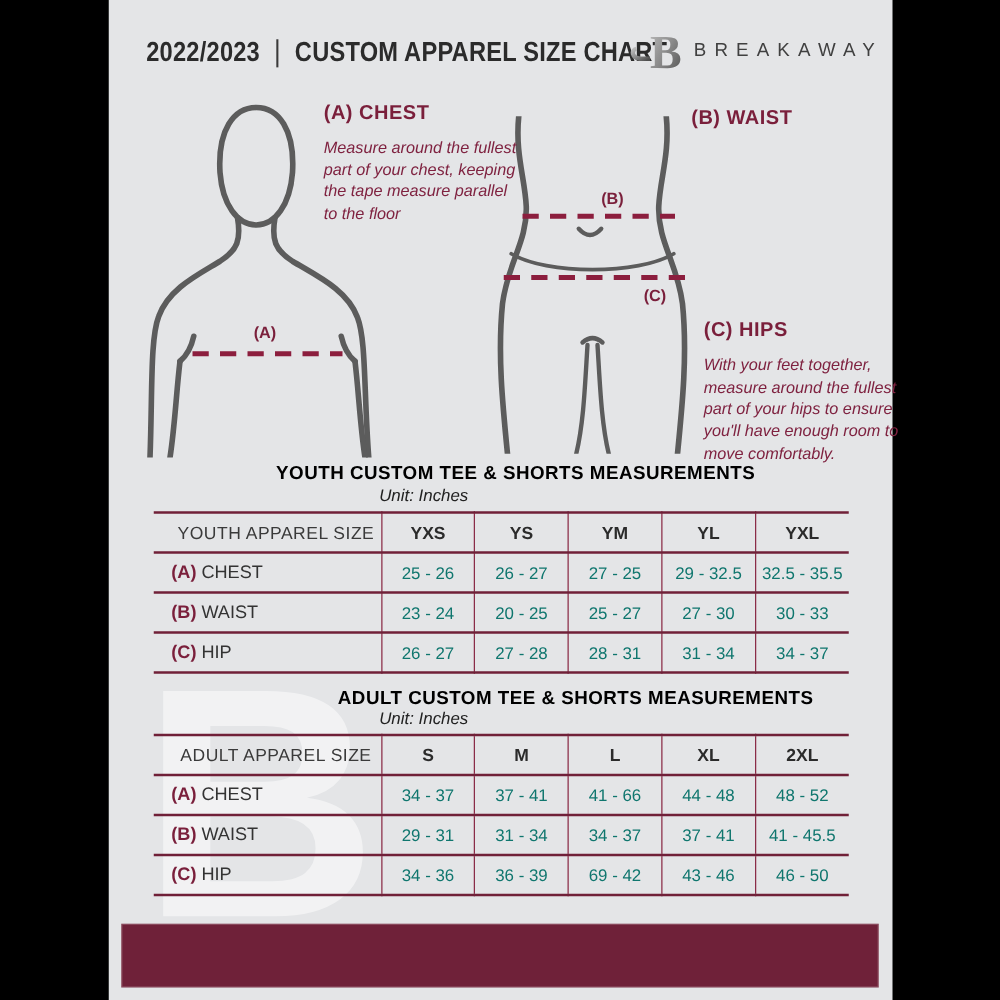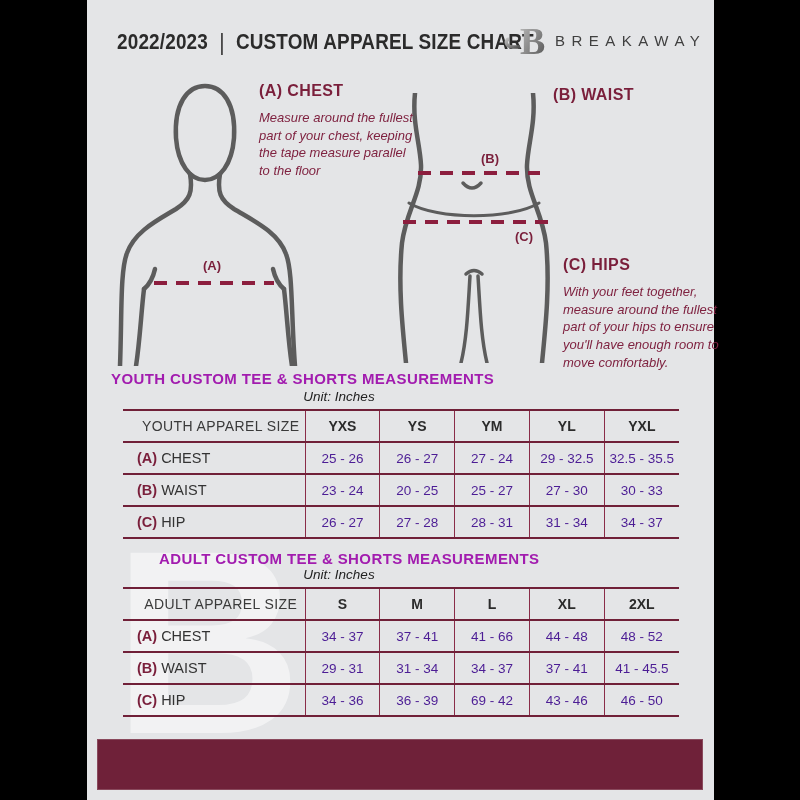--- a/index.html
+++ b/index.html
@@ -42,42 +42,42 @@
   .guide-heading {
     font-size:16px; font-weight:700; letter-spacing:0.4px; margin-bottom:9px;
     color:#7a1f3b;
   }
   .guide-body {
     font-size:13px; font-style:italic; line-height:1.36; color:#7f2240;
   }
 
   
   .sec-title {
-    position:absolute; left:0; width:627px; 
-    font-size:15px; font-weight:700; letter-spacing:0.4px; color:#a21caf;padding-left:24px;
+    position:absolute; left:0; width:627px; text-align:center;
+    font-size:15px; font-weight:700; letter-spacing:0.4px; color:#000000;padding-left:24px;
   }
   .sec-unit {
     position:absolute; left:0; width:504px; text-align:center;
     font-size:13.5px; font-style:italic; color:#222;
   }
   .yt-title { top:370px; } .yt-unit { top:389px; }
   .ad-title { top:550px;margin-left:48px; } .ad-unit { top:567px; }
 
   
   .size-table {
     position:absolute; left:36px; width:556px;
     border-collapse:collapse; table-layout:fixed;
     border-bottom:2px solid #702038;
   }
   .yt-table { top:409px; } .ad-table { top:587px; }
   .size-table tr { border-top:2px solid #702038; }
   .size-table th, .size-table td {
     height:32px; text-align:center; vertical-align:middle;
     border-left:1.5px solid #8a2c48;
-    font-size:13.5px; color:#4c1d95; font-weight:400;
+    font-size:13.5px; color:#0f766e; font-weight:400;
   }
   .size-table th:first-child, .size-table td:first-child { border-left:none; }
   .col-label { width:182px; }
   .size-table th.hdr-label {
     text-align:center; padding-left:14px; font-weight:400;
     font-size:14px; letter-spacing:0.4px; color:#3a3a3a;
   }
   .size-table th.hdr-size { font-weight:700; font-size:14px; color:#2b2b2b;text-align:center; }
   .size-table td.row-label {
     text-align:left; padding-left:14px; font-size:14.5px; color:#333;
@@ -191,21 +191,21 @@
         <th class="hdr-size">YXS</th>
         <th class="hdr-size">YS</th>
         <th class="hdr-size">YM</th>
         <th class="hdr-size">YL</th>
         <th class="hdr-size">YXL</th>
       </tr>
       <tr>
         <td class="row-label"><span class="row-prefix">(A)</span><span>CHEST</span></td>
         <td>25 - 26</td>
         <td>26 - 27</td>
-        <td>27 - 24</td>
+        <td>27 - 25</td>
         <td>29 - 32.5</td>
         <td>32.5 - 35.5</td>
       </tr>
       <tr>
         <td class="row-label"><span class="row-prefix">(B)</span><span>WAIST</span></td>
         <td>23 - 24</td>
         <td>20 - 25</td>
         <td>25 - 27</td>
         <td>27 - 30</td>
         <td>30 - 33</td>

